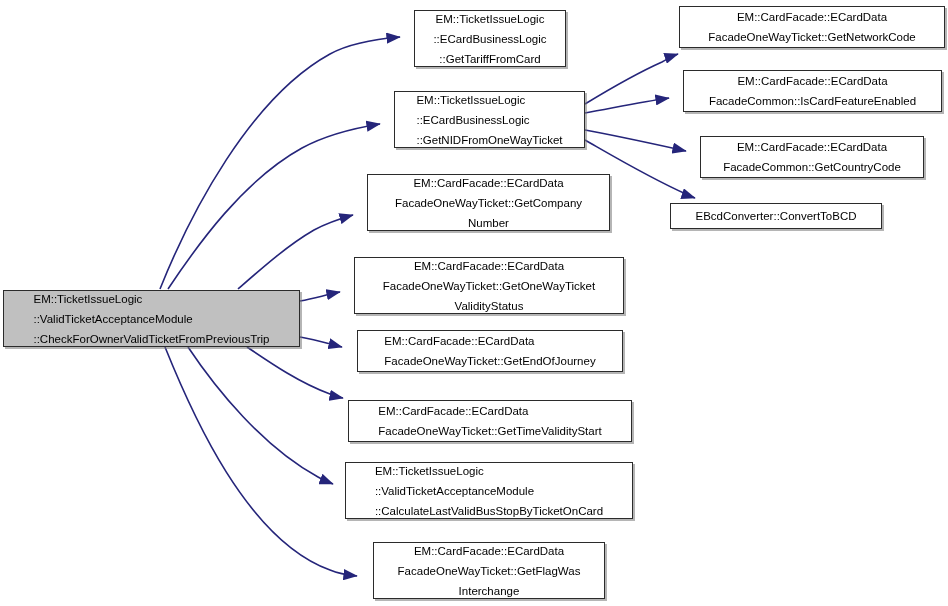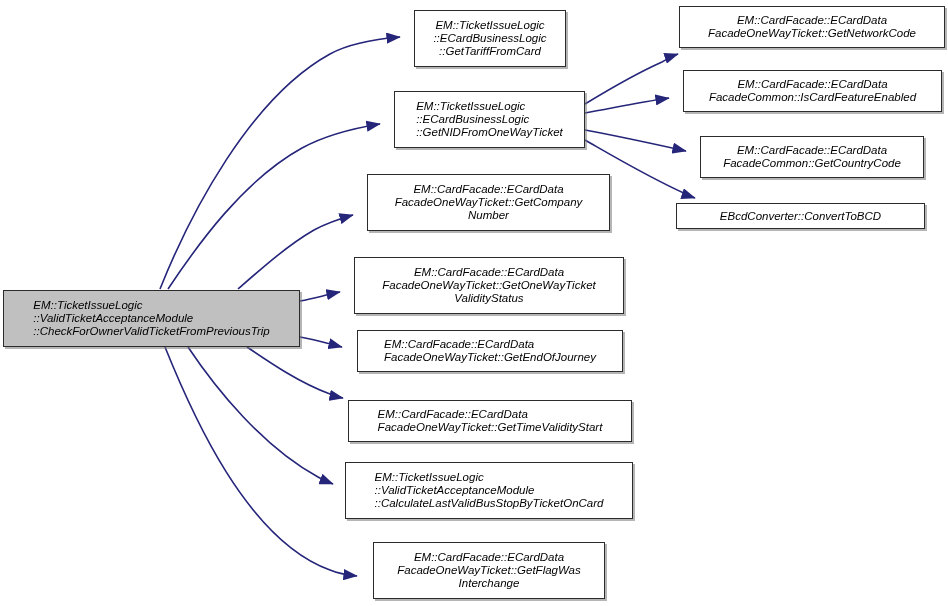--- a/index.html
+++ b/index.html
@@ -36,25 +36,24 @@
     box-sizing: border-box;
     border: 1px solid #2b2b2b;
     background: #ffffff;
     box-shadow: 2px 2px 0 0 rgba(120,120,120,0.55);
     display: flex;
     align-items: center;
     justify-content: center;
     text-align: center;
     color: #000000;
     font-size: 11.5px;
-    line-height: 13px;
+    line-height: 20px;
     letter-spacing: 0px;
     white-space: pre-line;
     padding: 1px 20px;
-    font-style: italic;
   }
   .node.root {
     background: #c0c0c0;
     border: 1px solid #2b2b2b;
   }
   .node-label {
     display: block;
     white-space: pre-line;
   }
   .node.align-left .node-label {
@@ -113,16 +112,16 @@
 ::CalculateLastValidBusStopByTicketOnCard</span></div>
       <div class="node" style="left: 373px; top: 542px; width: 232px; height: 57px;"><span class="node-label">EM::CardFacade::ECardData
 FacadeOneWayTicket::GetFlagWas
 Interchange</span></div>
       <div class="node" style="left: 679px; top: 6px; width: 266px; height: 42px;"><span class="node-label">EM::CardFacade::ECardData
 FacadeOneWayTicket::GetNetworkCode</span></div>
       <div class="node" style="left: 683px; top: 70px; width: 259px; height: 42px;"><span class="node-label">EM::CardFacade::ECardData
 FacadeCommon::IsCardFeatureEnabled</span></div>
       <div class="node" style="left: 700px; top: 136px; width: 224px; height: 42px;"><span class="node-label">EM::CardFacade::ECardData
 FacadeCommon::GetCountryCode</span></div>
-      <div class="node" style="left: 670px; top: 203px; width: 249px; height: 26px; margin-left: 6px;"><span class="node-label">EBcdConverter::ConvertToBCD</span></div>
+      <div class="node" style="left: 670px; top: 203px; width: 212px; height: 26px;"><span class="node-label">EBcdConverter::ConvertToBCD</span></div>
     </div>
 
 </div>
 
 </body></html>

